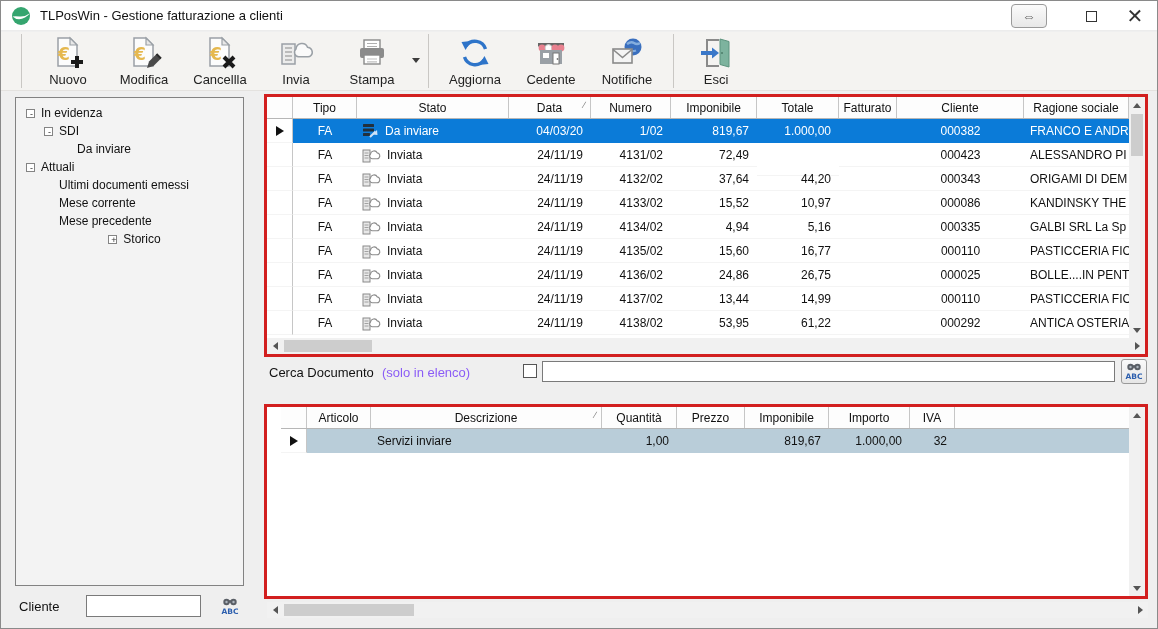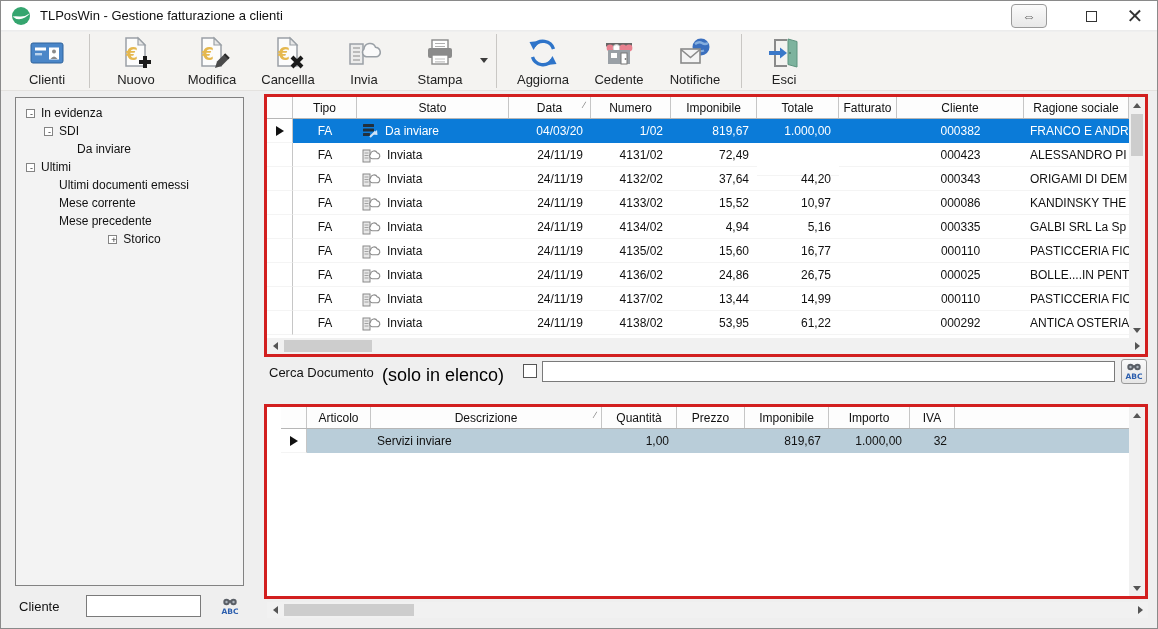--- a/index.html
+++ b/index.html
@@ -72,21 +72,21 @@
   .tri-up    { width:0;height:0;border-left:4px solid transparent;border-right:4px solid transparent;border-bottom:5px solid #555; }
   .tri-down  { width:0;height:0;border-left:4px solid transparent;border-right:4px solid transparent;border-top:5px solid #555; }
   .tri-left  { width:0;height:0;border-top:4px solid transparent;border-bottom:4px solid transparent;border-right:5px solid #555; }
   .tri-right { width:0;height:0;border-top:4px solid transparent;border-bottom:4px solid transparent;border-left:5px solid #555; }
   .vthumb { position:absolute; left:2px; width:12px; background:#cdcdcd; }
   .hthumb { position:absolute; top:2px; height:12px; background:#cdcdcd; }
   .ext-hscroll { position:absolute; left:266px; top:601px; width:881px; height:16px; background:#f1f1f1; }
 
   
   .search-label { position:absolute; left:268px; top:364px; font-size:13px; color:#111; }
-  .search-hint  { position:absolute; left:381px; top:364px; font-size:18px; color:#000000;text-align:right; }
+  .search-hint  { position:absolute; left:381px; top:364px; font-size:13px; color:#8b5cf6;text-align:right; }
   .search-check { position:absolute; left:522px; top:363px; width:14px; height:14px; border:1px solid #555; background:#fff; }
   .search-input { position:absolute; left:541px; top:360px; width:573px; height:21px; border:1px solid #7a7a7a; background:#fff; font-size:12px; padding:0 4px; font-family:inherit; }
   .abc-btn { position:absolute; left:1120px; top:358px; width:26px; height:25px; border:1px solid #9a9a9a; border-radius:3px; background:linear-gradient(#fafafa,#e6e6e6); display:flex; align-items:center; justify-content:center; }
 
   
   .cliente-label { position:absolute; left:18px; top:598px; font-size:13px; color:#111; }
   .cliente-input { position:absolute; left:85px; top:594px; width:115px; height:22px; border:1px solid #7a7a7a; background:#fff; font-size:12px; padding:0 4px; font-family:inherit; }
   .abc-plain { position:absolute; left:216px; top:593px; width:26px; height:24px; display:flex; align-items:center; justify-content:center; }
 </style>
 </head>
@@ -105,33 +105,20 @@
       <div class="winbtn">
           <span class="max-glyph"></span>
         </div>
       <div class="winbtn">
           <span class="close-glyph">✕</span>
         </div>
     </div>
   </div>
 
   <div class="toolbar">
-    <div class="tb-btn narrow">
-      <span class="tb-icon">
-        <svg width="36" height="34" viewBox="0 0 36 34">
-          <rect x="2" y="7" width="32" height="20" rx="2" fill="#4a86c8" stroke="#2f639c"></rect>
-          <rect x="6" y="11.5" width="11" height="3" fill="#ffffff"></rect>
-          <rect x="6" y="17" width="7" height="2.4" fill="#bcd4ec"></rect>
-          <rect x="20" y="11.5" width="10" height="12" fill="#ffffff"></rect>
-          <circle cx="25" cy="15.5" r="2" fill="#8a8a8a"></circle>
-          <path d="M21.5 23 q3.5 -5 7 0 z" fill="#8a8a8a"></path>
-        </svg>
-      </span>
-      <span class="tb-label">Clienti</span>
-    </div>
     <div class="tb-sep"></div>
 
     <div class="tb-btn">
       <span class="tb-icon">
         <svg width="36" height="34" viewBox="0 0 36 34">
           <path d="M8 2 h12 l7 7 v21 H8 z" fill="#fcfcfc" stroke="#9aa0a6" stroke-width="1.5"></path>
           <path d="M20 2 l7 7 h-7 z" fill="#e8e8e8" stroke="#9aa0a6" stroke-width="1.2"></path>
           <text x="8" y="24" font-size="17" font-weight="bold" fill="#e5b84f" font-family="DejaVu Sans">€</text>
           <path d="M27 20 v12 M21 26 h12" stroke="#1a1a1a" stroke-width="4"></path>
         </svg>
@@ -258,21 +245,21 @@
       <div class="tree-item" data-expander="minus" style="padding-left: 28px;">
         <span class="expander"></span>
         <span class="tree-label">SDI</span>
       </div>
       <div class="tree-item" data-expander="none" style="padding-left: 46px;">
         <span class="expander"></span>
         <span class="tree-label">Da inviare</span>
       </div>
       <div class="tree-item" data-expander="minus" style="padding-left: 10px;">
         <span class="expander"></span>
-        <span class="tree-label">Ultimi</span>
+        <span class="tree-label">Attuali</span>
       </div>
       <div class="tree-item" data-expander="none" style="padding-left: 28px;">
         <span class="expander"></span>
         <span class="tree-label">Ultimi documenti emessi</span>
       </div>
       <div class="tree-item" data-expander="none" style="padding-left: 28px;">
         <span class="expander"></span>
         <span class="tree-label">Mese corrente</span>
       </div>
       <div class="tree-item" data-expander="none" style="padding-left: 28px;">

